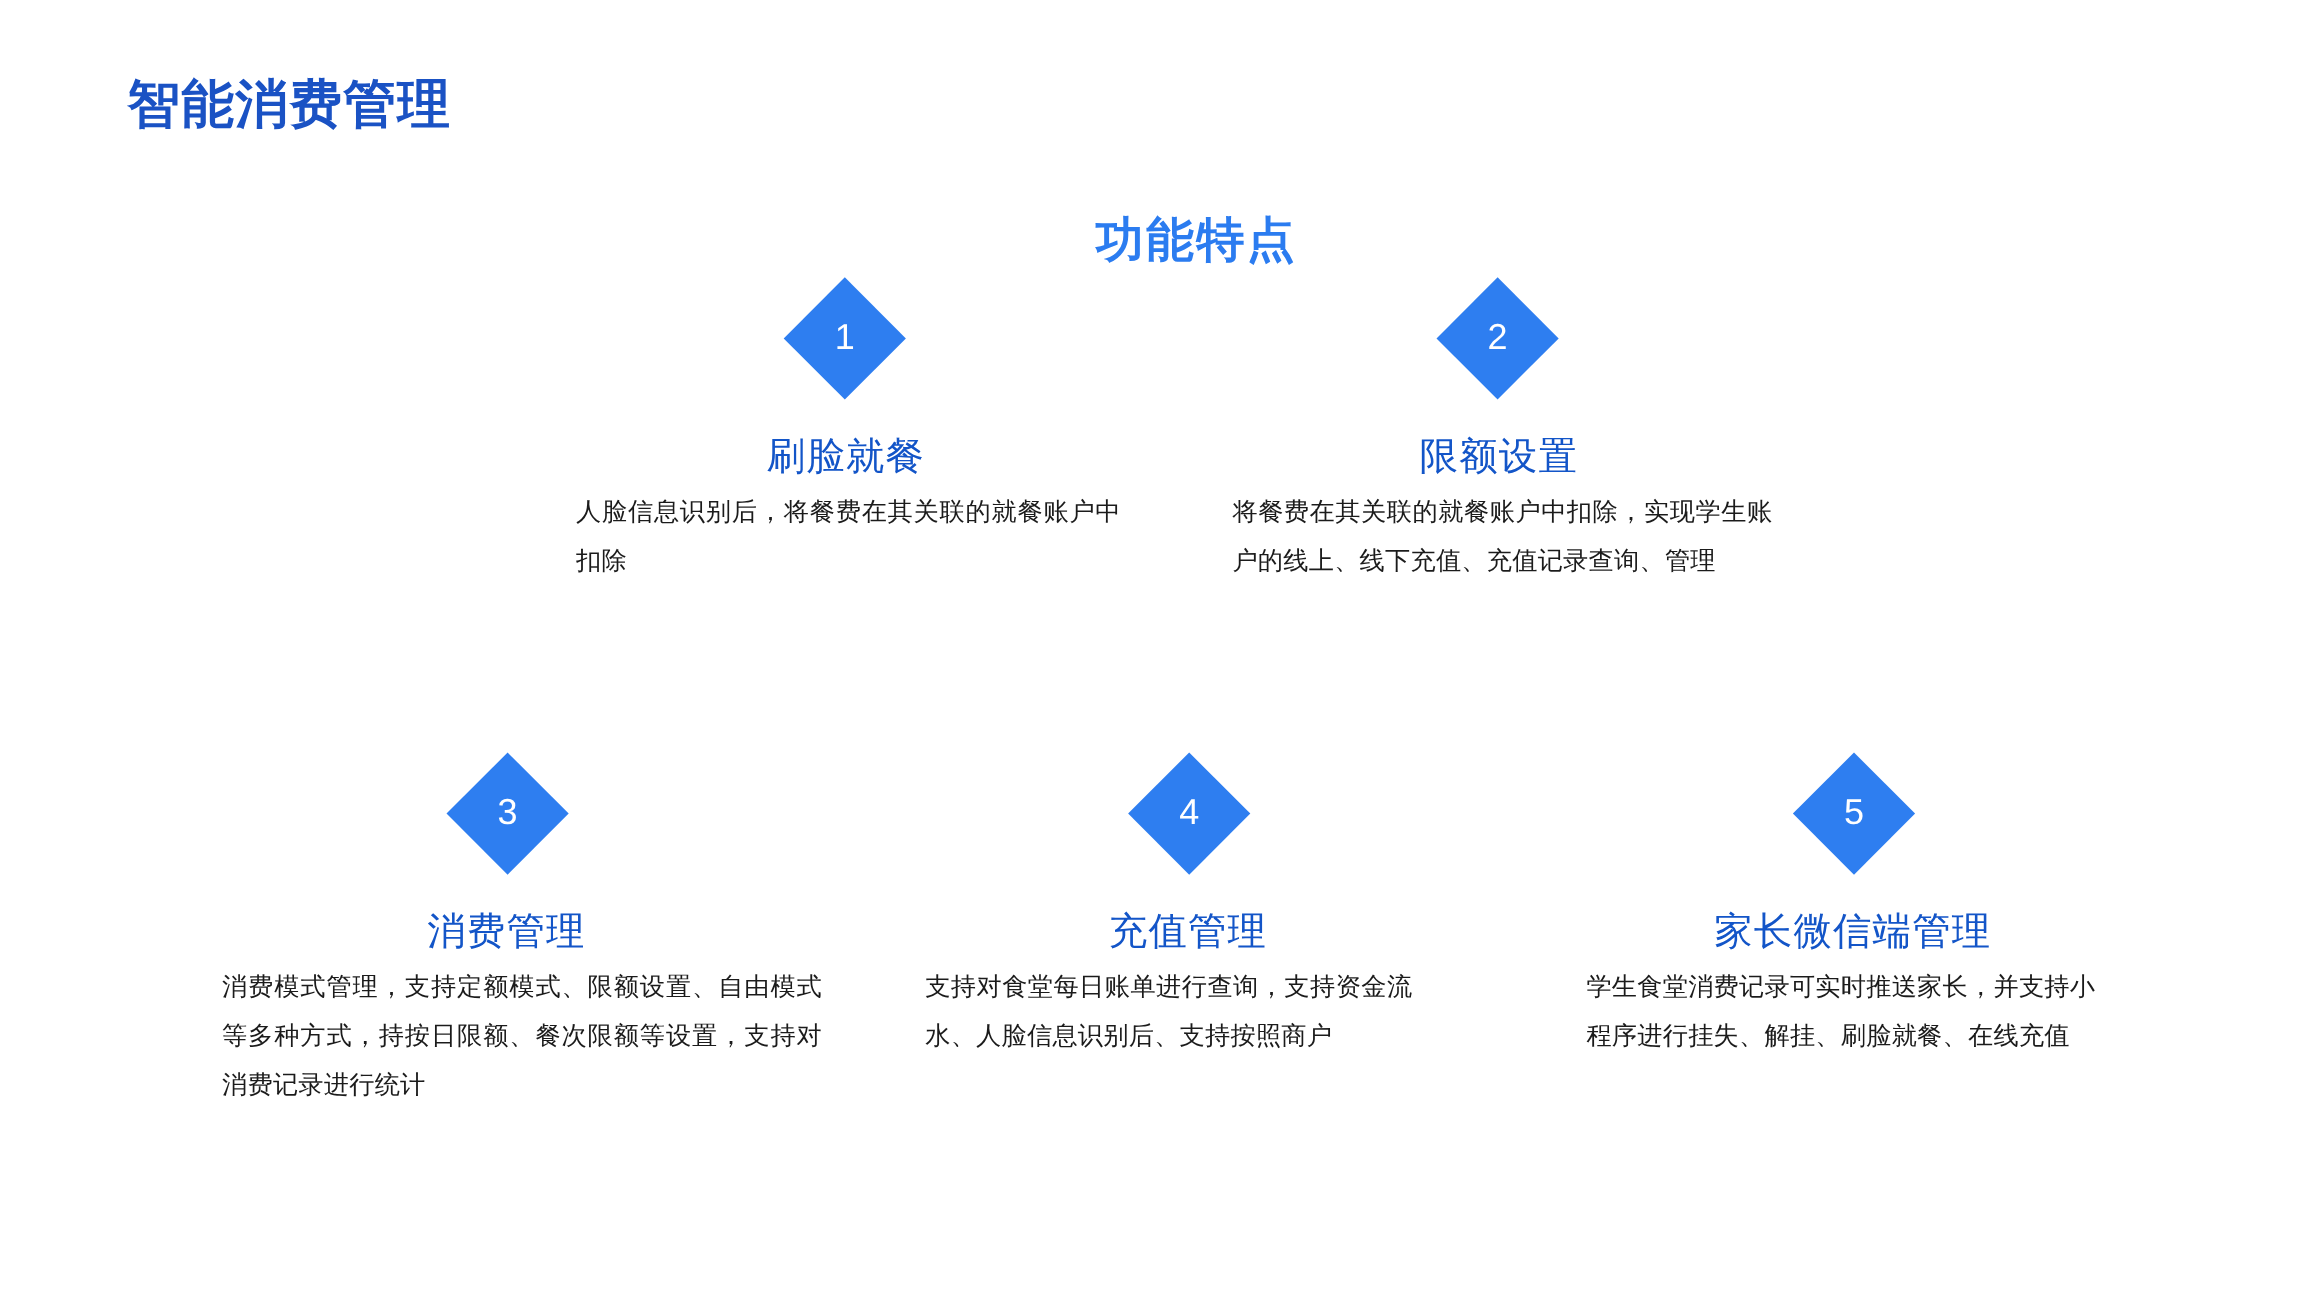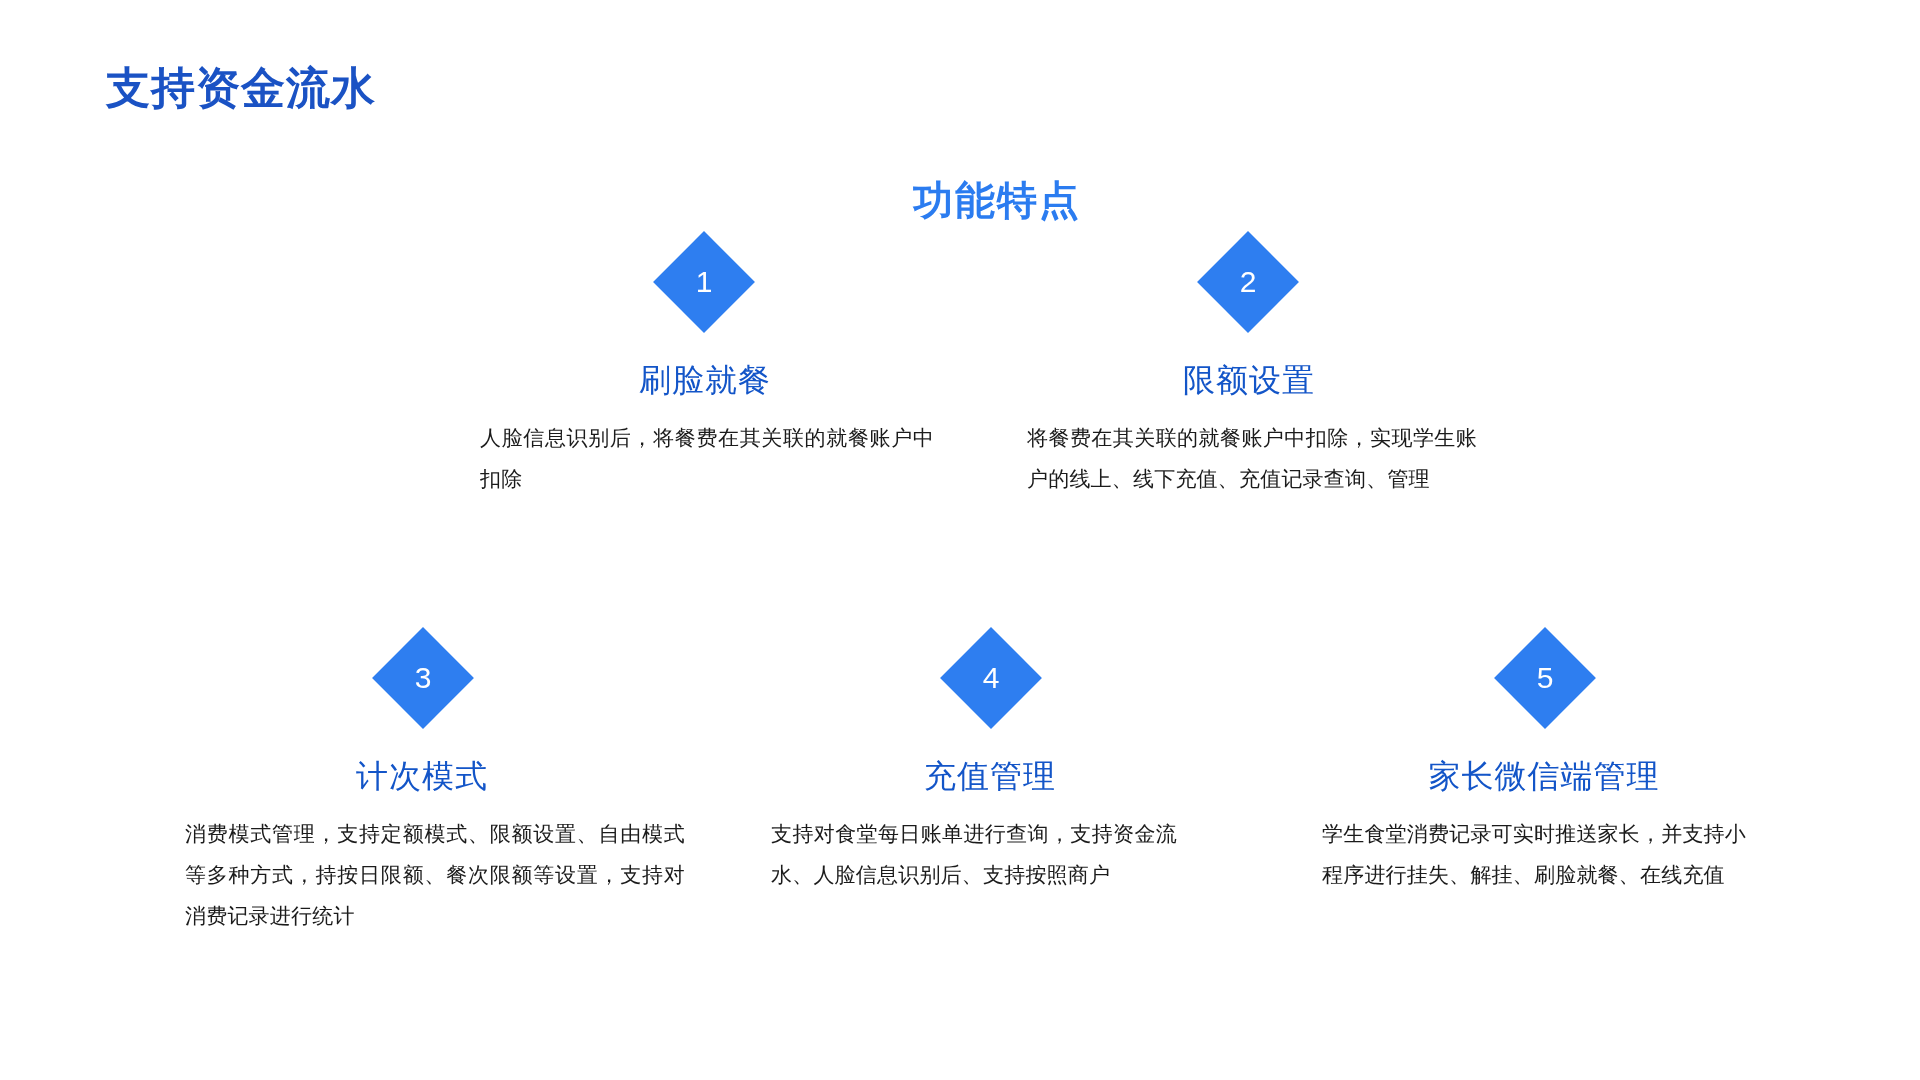--- a/index.html
+++ b/index.html
@@ -97,21 +97,21 @@
     text-align: center;
     font-size: 32px;
     font-weight: normal;
     color: #1355c8;
     letter-spacing: 1px;
     line-height: 1.25;
     white-space: nowrap;
   }
 
   .feature-desc {
-    margin-top: 18px;
+    margin-top: 7px;
     font-size: 21px;
     color: #1b1b1b;
     line-height: 1.95;
     letter-spacing: 0.2px;
     text-align: justify;
     text-align-last: left;
     word-break: break-all;
   }
 
   
@@ -139,21 +139,21 @@
   #feature-3 .feature-title { transform: translateX(-13px); }
   #feature-4 .feature-title { transform: translateX(8px); }
   #feature-5 .feature-title { transform: translateX(14px); }
   #feature-2 .feature-title { transform: translateX(1px); }
 </style>
 </head>
 <body>
 
 <div class="slide">
 
-  <div class="slide-title">支持资金流水</div>
+  <div class="slide-title">智能消费管理</div>
 
   <div class="section-heading">功能特点</div>
 
   <div class="feature" id="feature-1">
     <div class="diamond-wrap">
       <div class="diamond">
         <span class="diamond-num">1</span>
       </div>
     </div>
     <div class="feature-title">刷脸就餐</div>
@@ -169,21 +169,21 @@
     <div class="feature-title">限额设置</div>
     <div class="feature-desc">将餐费在其关联的就餐账户中扣除，实现学生账户的线上、线下充值、充值记录查询、管理</div>
   </div>
 
   <div class="feature" id="feature-3">
     <div class="diamond-wrap">
       <div class="diamond">
         <span class="diamond-num">3</span>
       </div>
     </div>
-    <div class="feature-title">计次模式</div>
+    <div class="feature-title">消费管理</div>
     <div class="feature-desc">消费模式管理，支持定额模式、限额设置、自由模式等多种方式，持按日限额、餐次限额等设置，支持对消费记录进行统计</div>
   </div>
 
   <div class="feature" id="feature-4">
     <div class="diamond-wrap">
       <div class="diamond">
         <span class="diamond-num">4</span>
       </div>
     </div>
     <div class="feature-title">充值管理</div>

